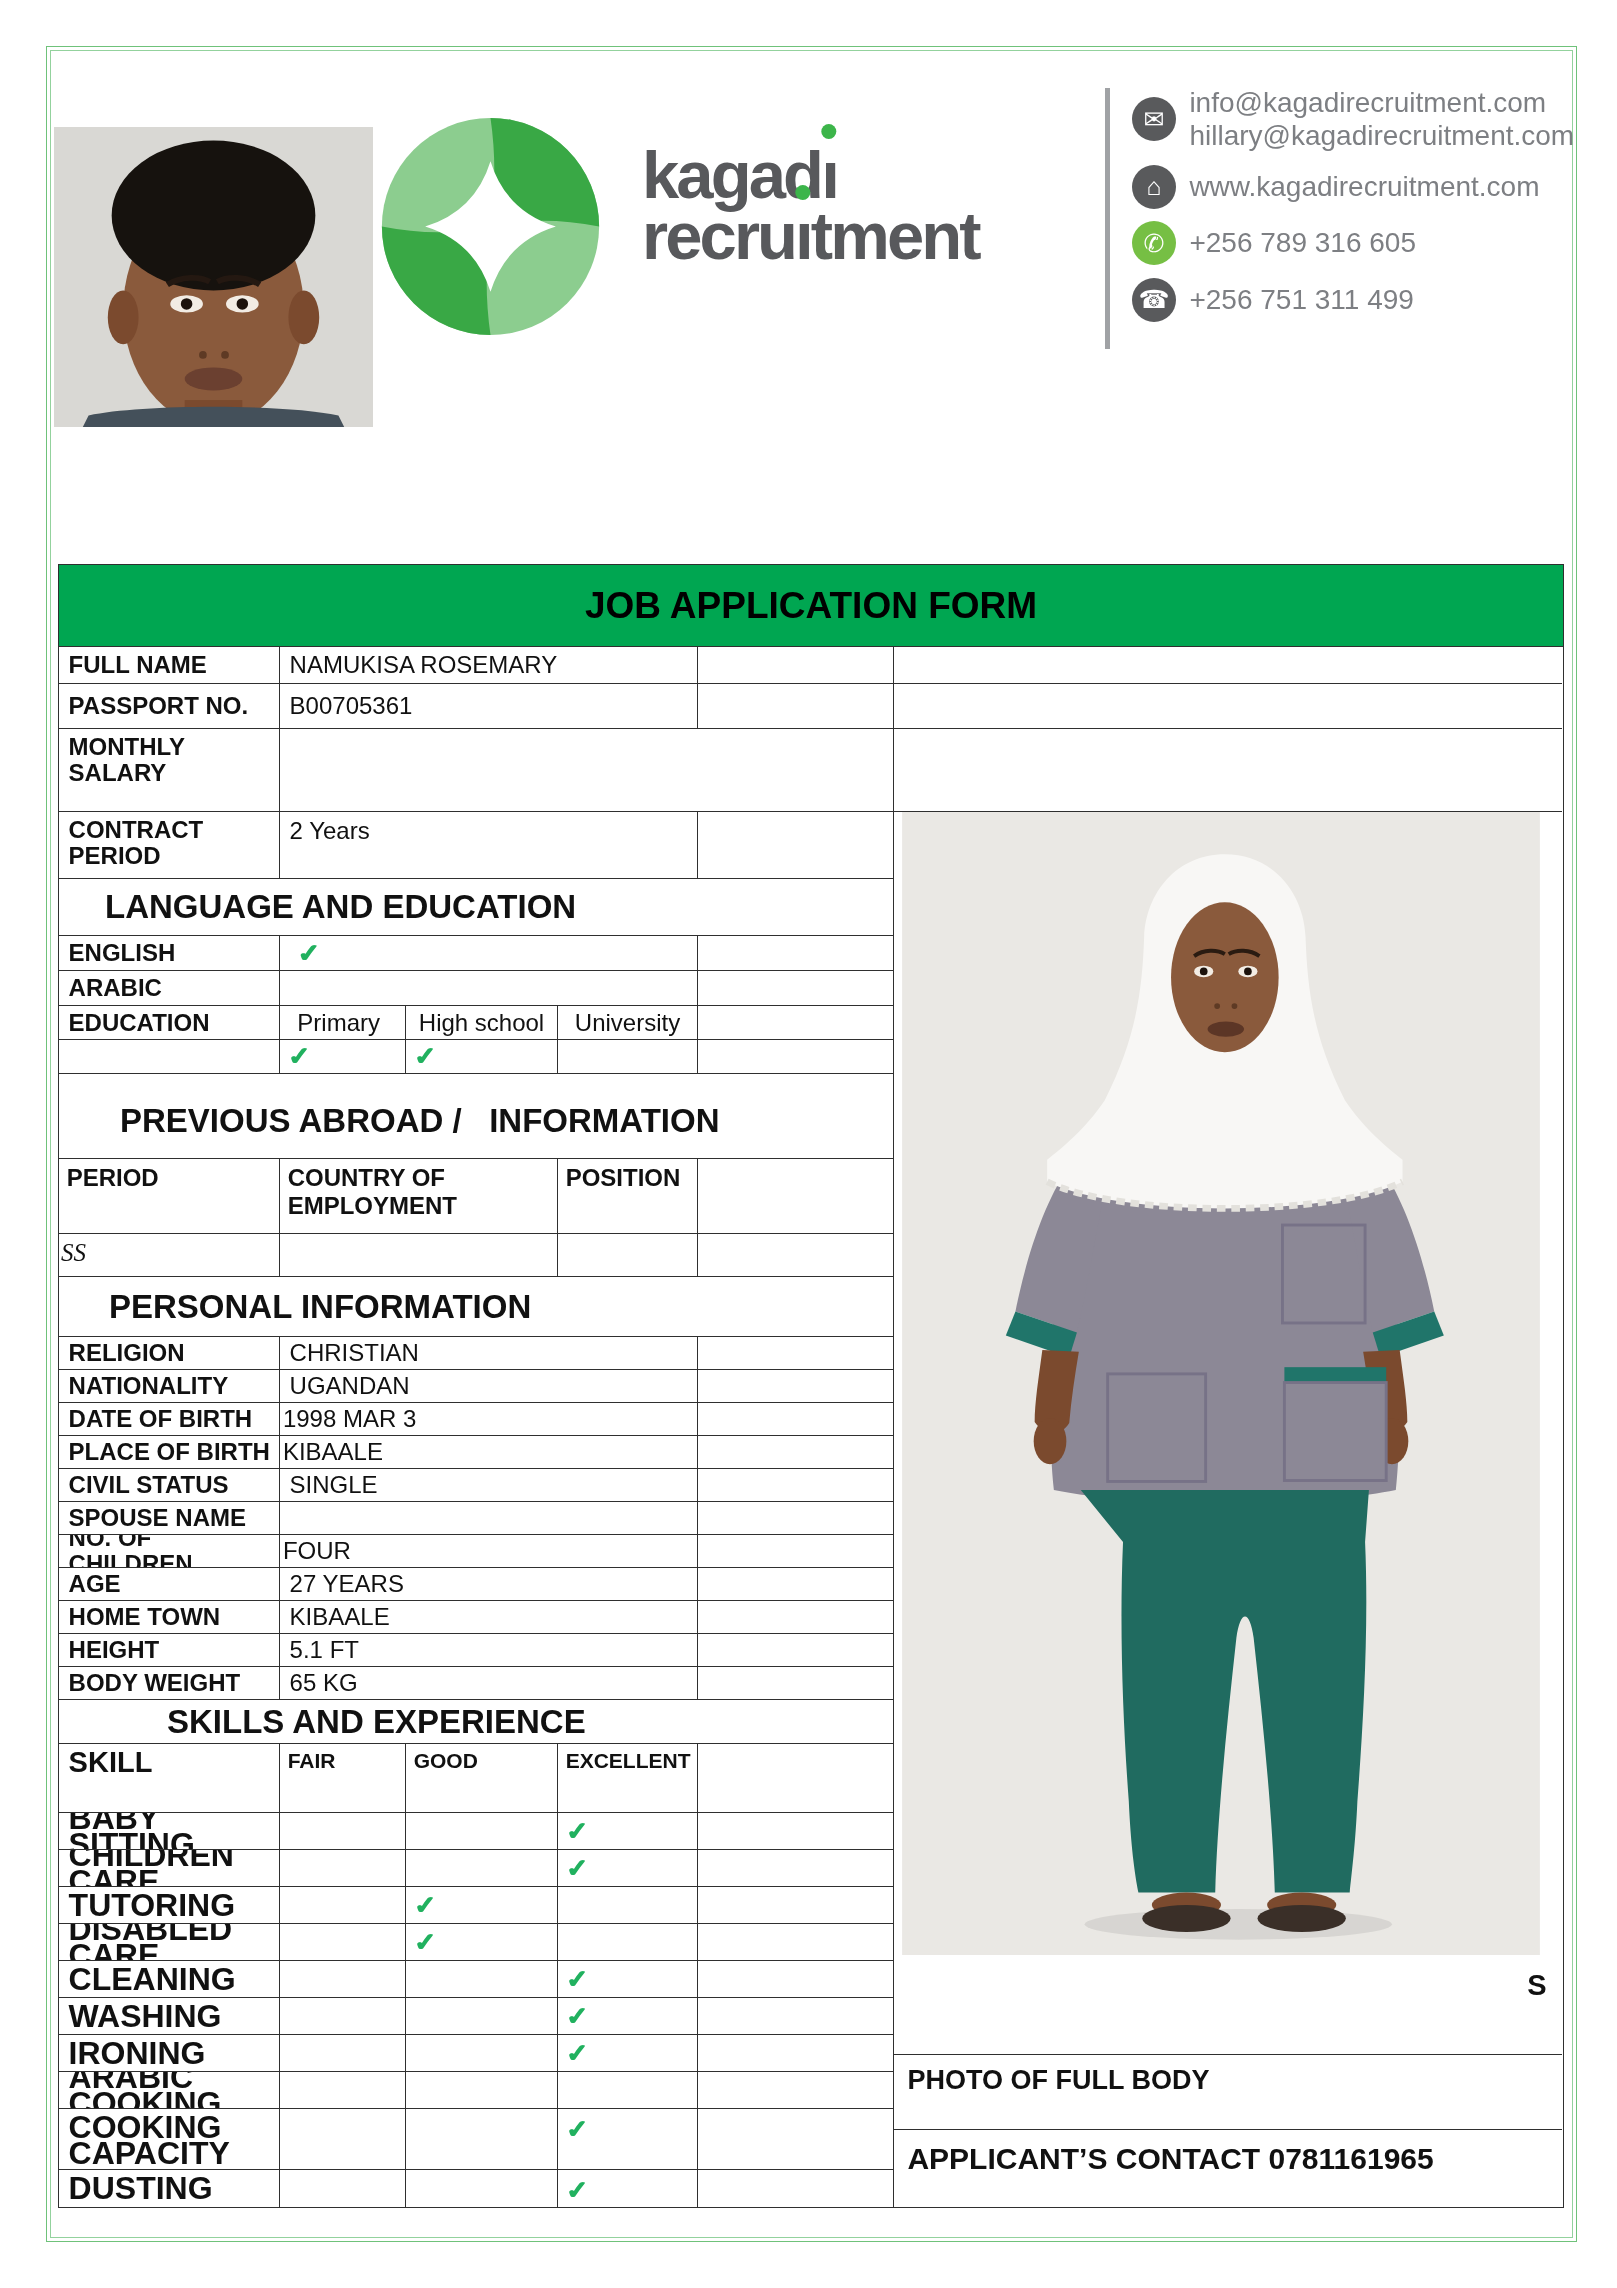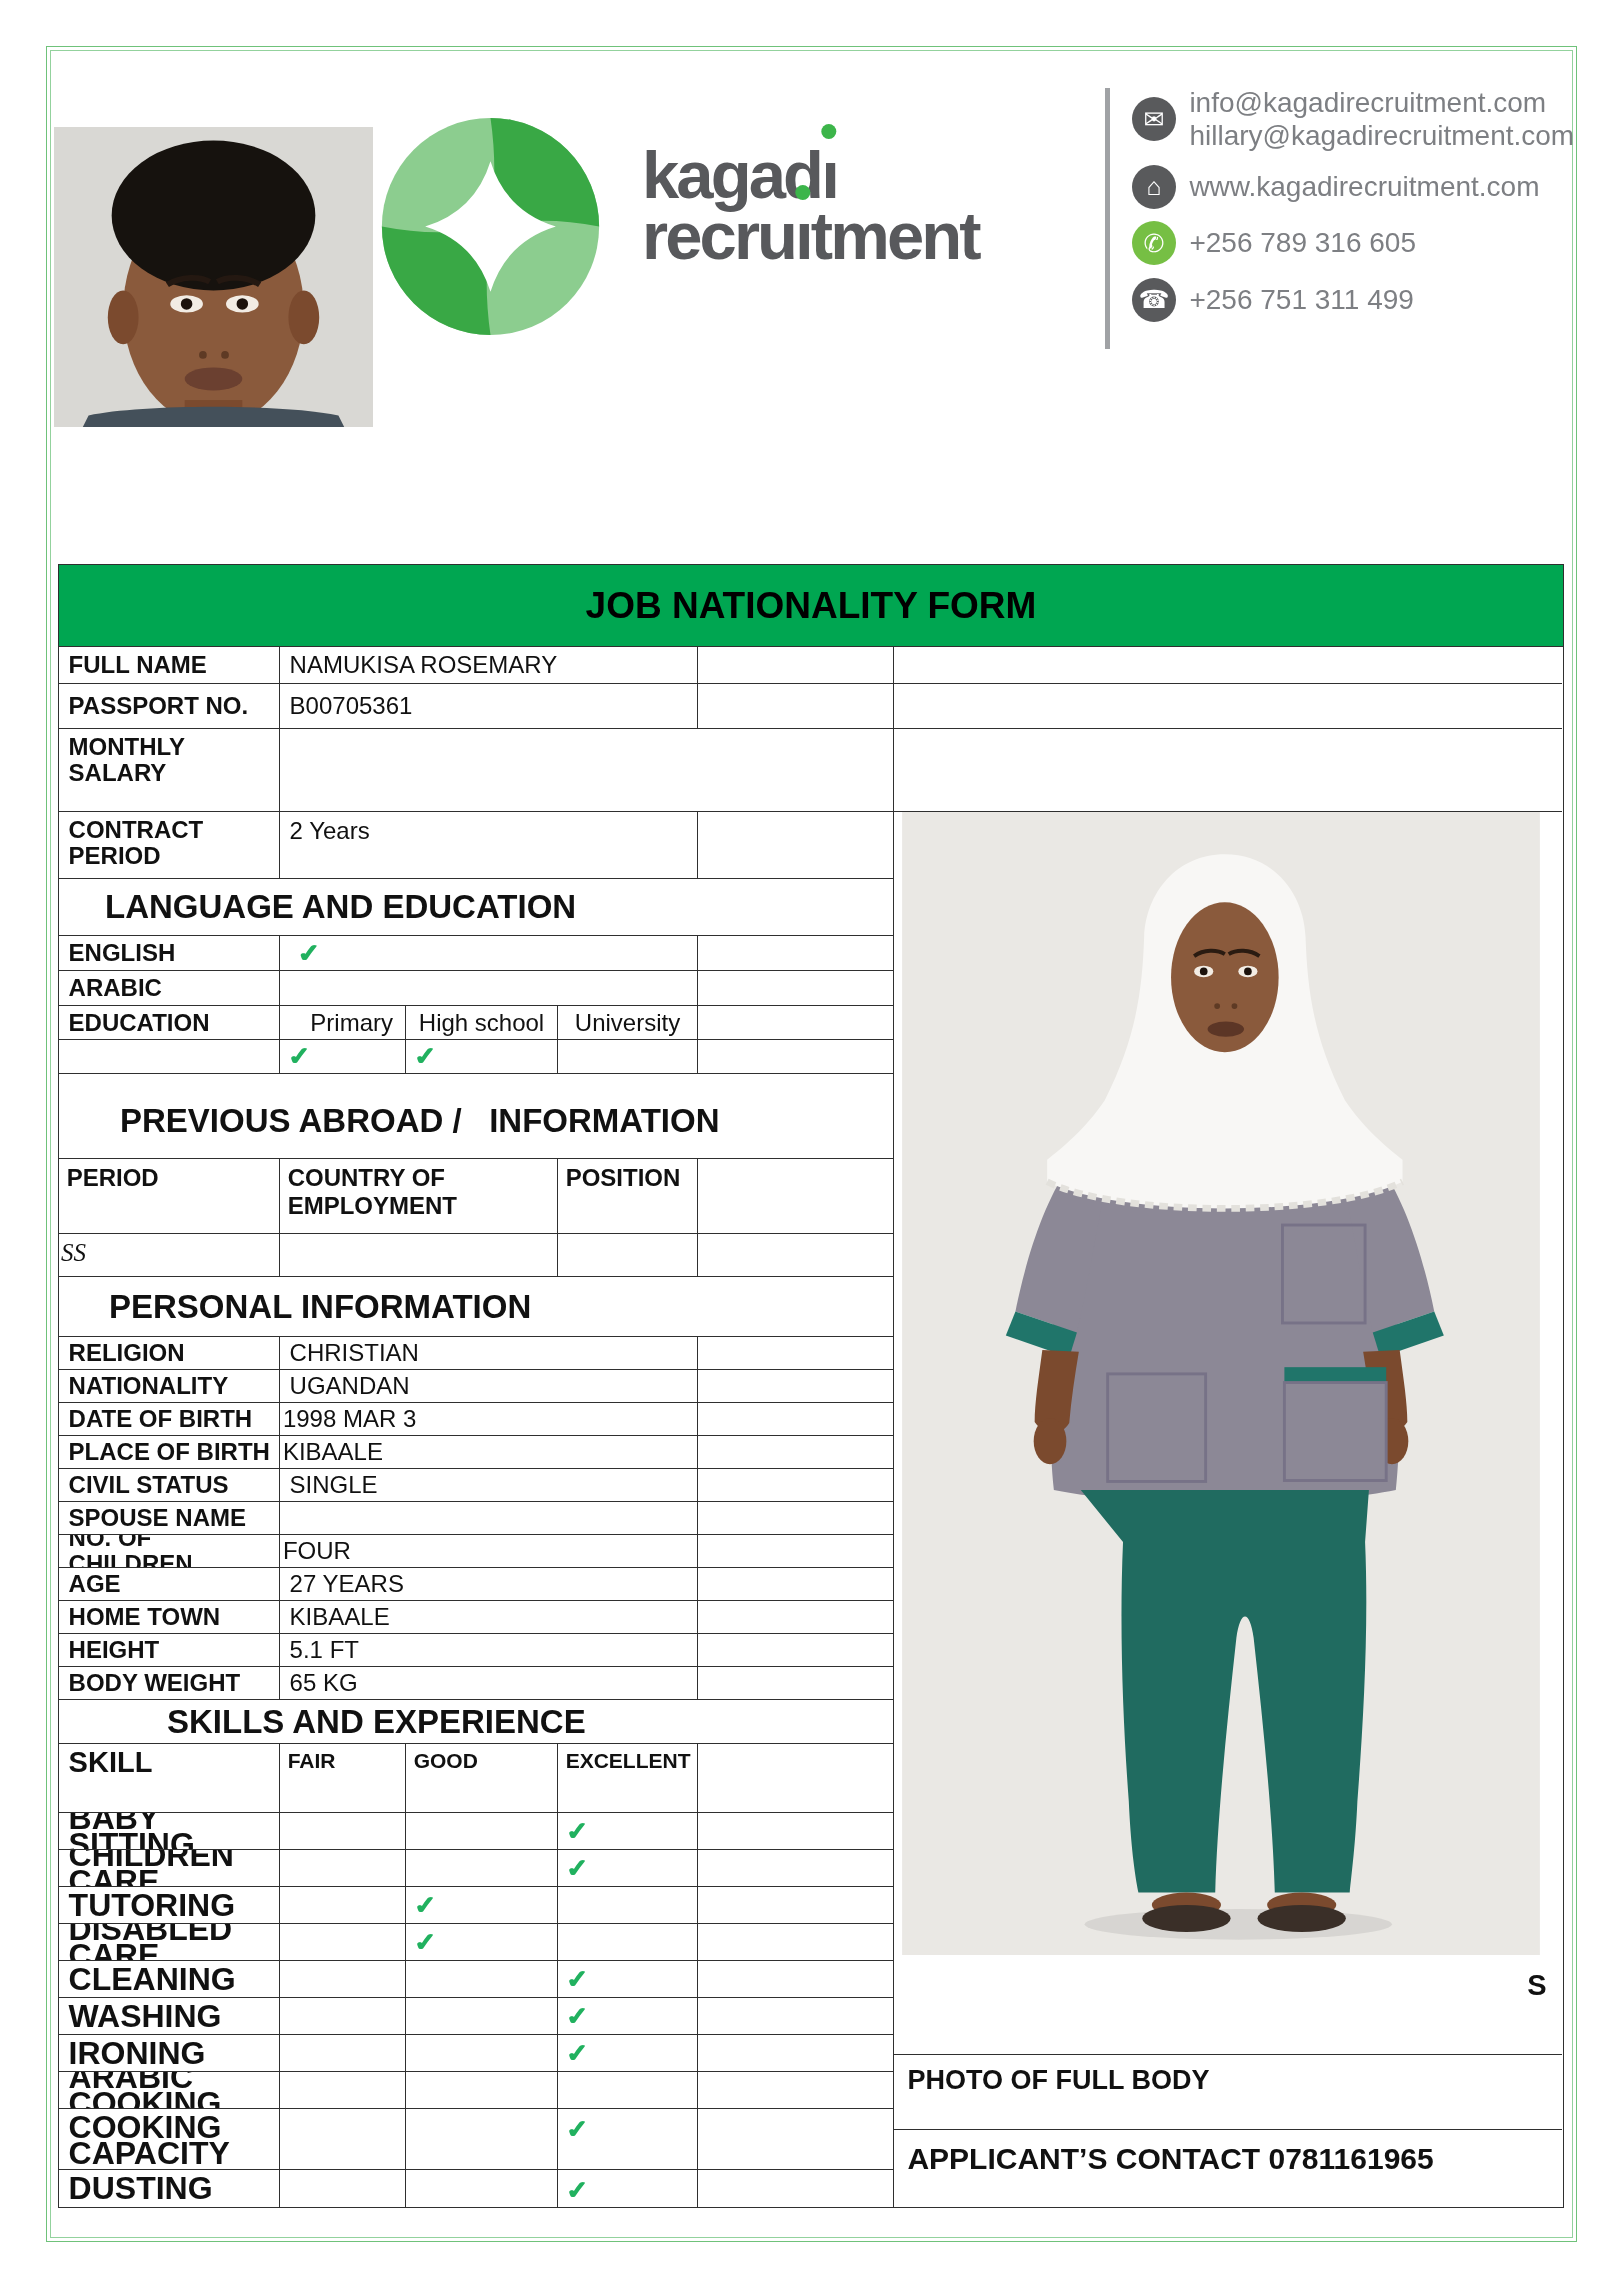--- a/index.html
+++ b/index.html
@@ -117,21 +117,21 @@
       <span>+256 789 316 605</span>
     </div>
     <div class="contact-row">
       <span class="cicon">☎</span>
       <span>+256 751 311 499</span>
     </div>
   </div>
 
   <div class="form">
     <div class="title-row">
-      <span>JOB NATIONALITY FORM</span>
+      <span>JOB APPLICATION FORM</span>
     </div>
     <div class="form-body">
 
       <div class="col-left">
 
         <div class="row" style="height:37px">
           <div class="cell c-label b-r">FULL NAME</div>
           <div class="cell c-val b-r">NAMUKISA ROSEMARY</div>
           <div class="cell c-end"></div>
         </div>
@@ -165,21 +165,21 @@
             </div>
           <div class="cell c-end"></div>
         </div>
         <div class="row" style="height:35px">
           <div class="cell c-label b-r">ARABIC</div>
           <div class="cell c-val b-r"></div>
           <div class="cell c-end"></div>
         </div>
         <div class="row" style="height:34px">
           <div class="cell c-label b-r">EDUCATION</div>
-          <div class="cell w1 b-r opt" style="justify-content:flex-end;padding-right:12px">Primary</div>
+          <div class="cell w1 b-r opt" style="justify-content:flex-end;padding-right:25px">Primary</div>
           <div class="cell w2 b-r opt" style="justify-content:center">High school</div>
           <div class="cell w3 b-r opt" style="justify-content:center">University</div>
           <div class="cell c-end"></div>
         </div>
         <div class="row" style="height:34px">
           <div class="cell c-label b-r"></div>
           <div class="cell w1 b-r">
               <span class="check">✓</span>
             </div>
           <div class="cell w2 b-r">

